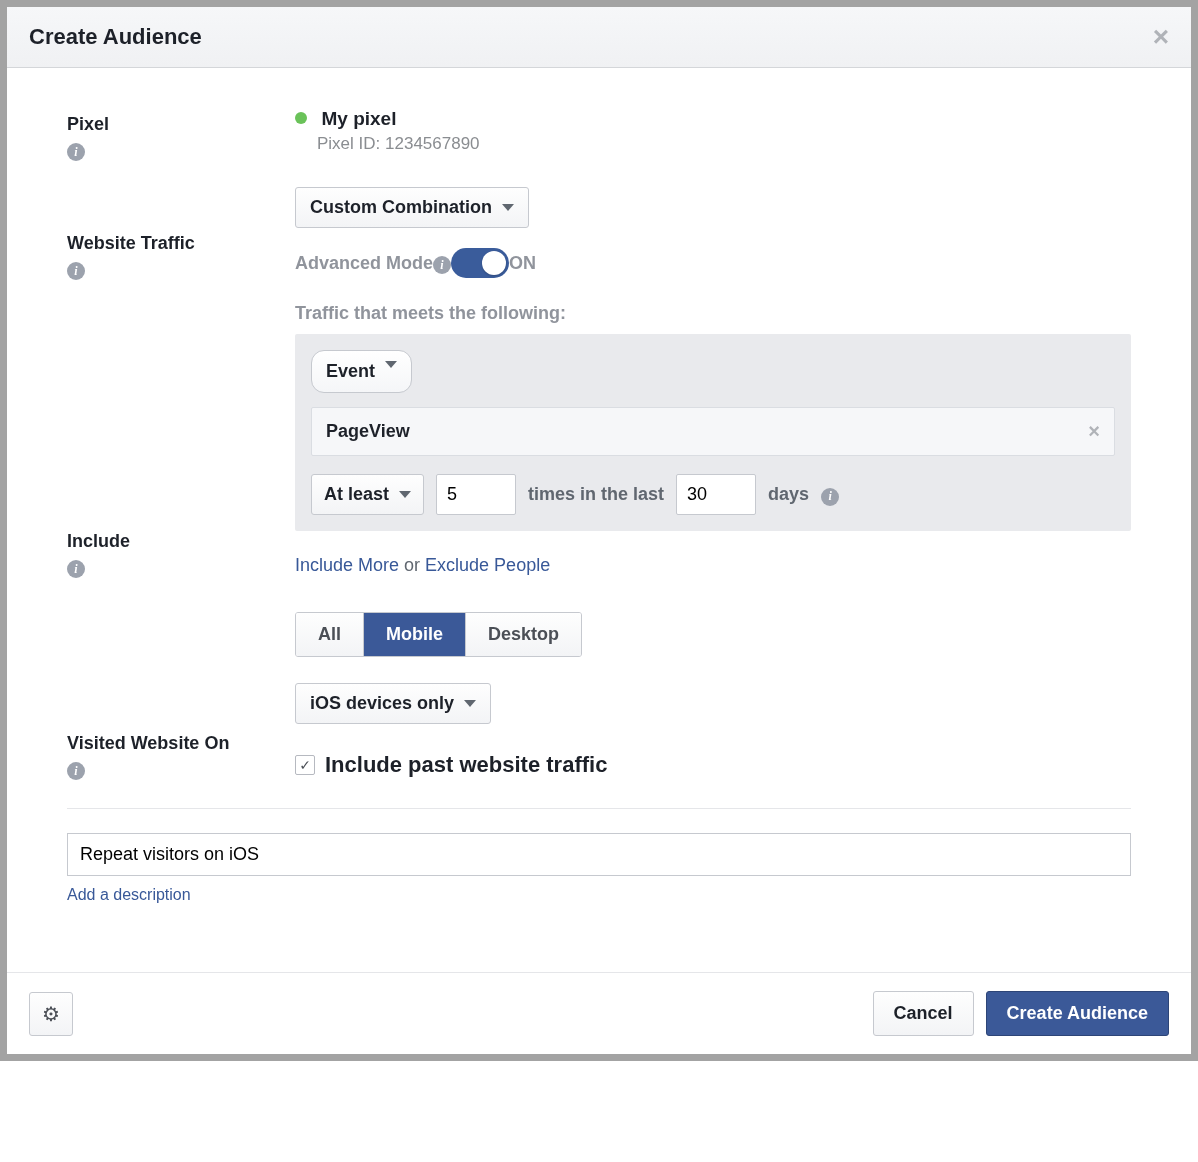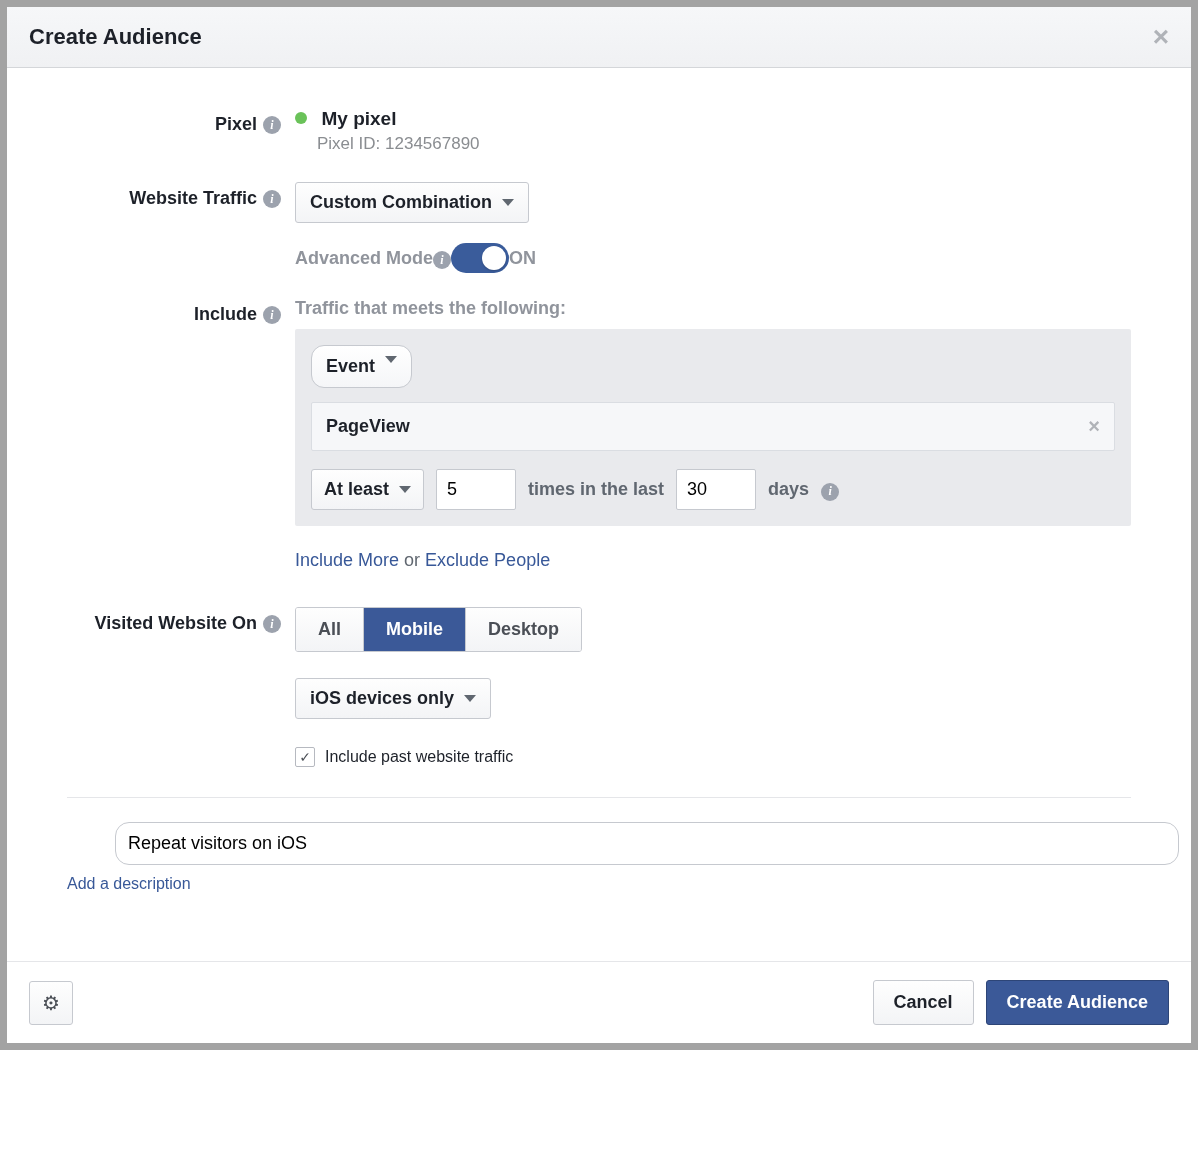--- a/index.html
+++ b/index.html
@@ -48,20 +48,21 @@
   text-align: right;
   padding-right: 14px;
   padding-top: 6px;
   font-size: 18px;
   font-weight: 600;
   color: #1d2129;
   display: flex;
   justify-content: flex-end;
   align-items: flex-start;
   gap: 6px;
+  flex-direction: column;
 }
 .field-col {
   flex: 1;
 }
 .info-icon {
   display: inline-flex;
   width: 18px;
   height: 18px;
   border-radius: 50%;
   background: #9ca2ad;
@@ -260,35 +261,34 @@
   display: inline-flex;
   align-items: center;
   justify-content: center;
   cursor: pointer;
 }
 .checkmark {
   font-size: 14px;
   color: #4b4f56;
 }
 .check-label {
-  font-size: 16px;
-  font-weight: 400;
+  font-size: 22px;
+  font-weight: 700;
 }
 .divider {
   border: none;
   border-top: 1px solid #e5e6e9;
   margin: 30px 0 24px 0;
 }
 .text-input {
   width: 100%;
   padding: 10px 12px;
   font-size: 18px;
   border: 1px solid #c6c9cf;
-  border-radius: 14px;
-  margin-left: 48px;
+  border-radius: 0;
 }
 .desc-link {
   margin-top: 10px;
   display: inline-block;
 }
 .modal-footer {
   border-top: 1px solid #e5e6e9;
   padding: 18px 22px;
   display: flex;
   align-items: center;

